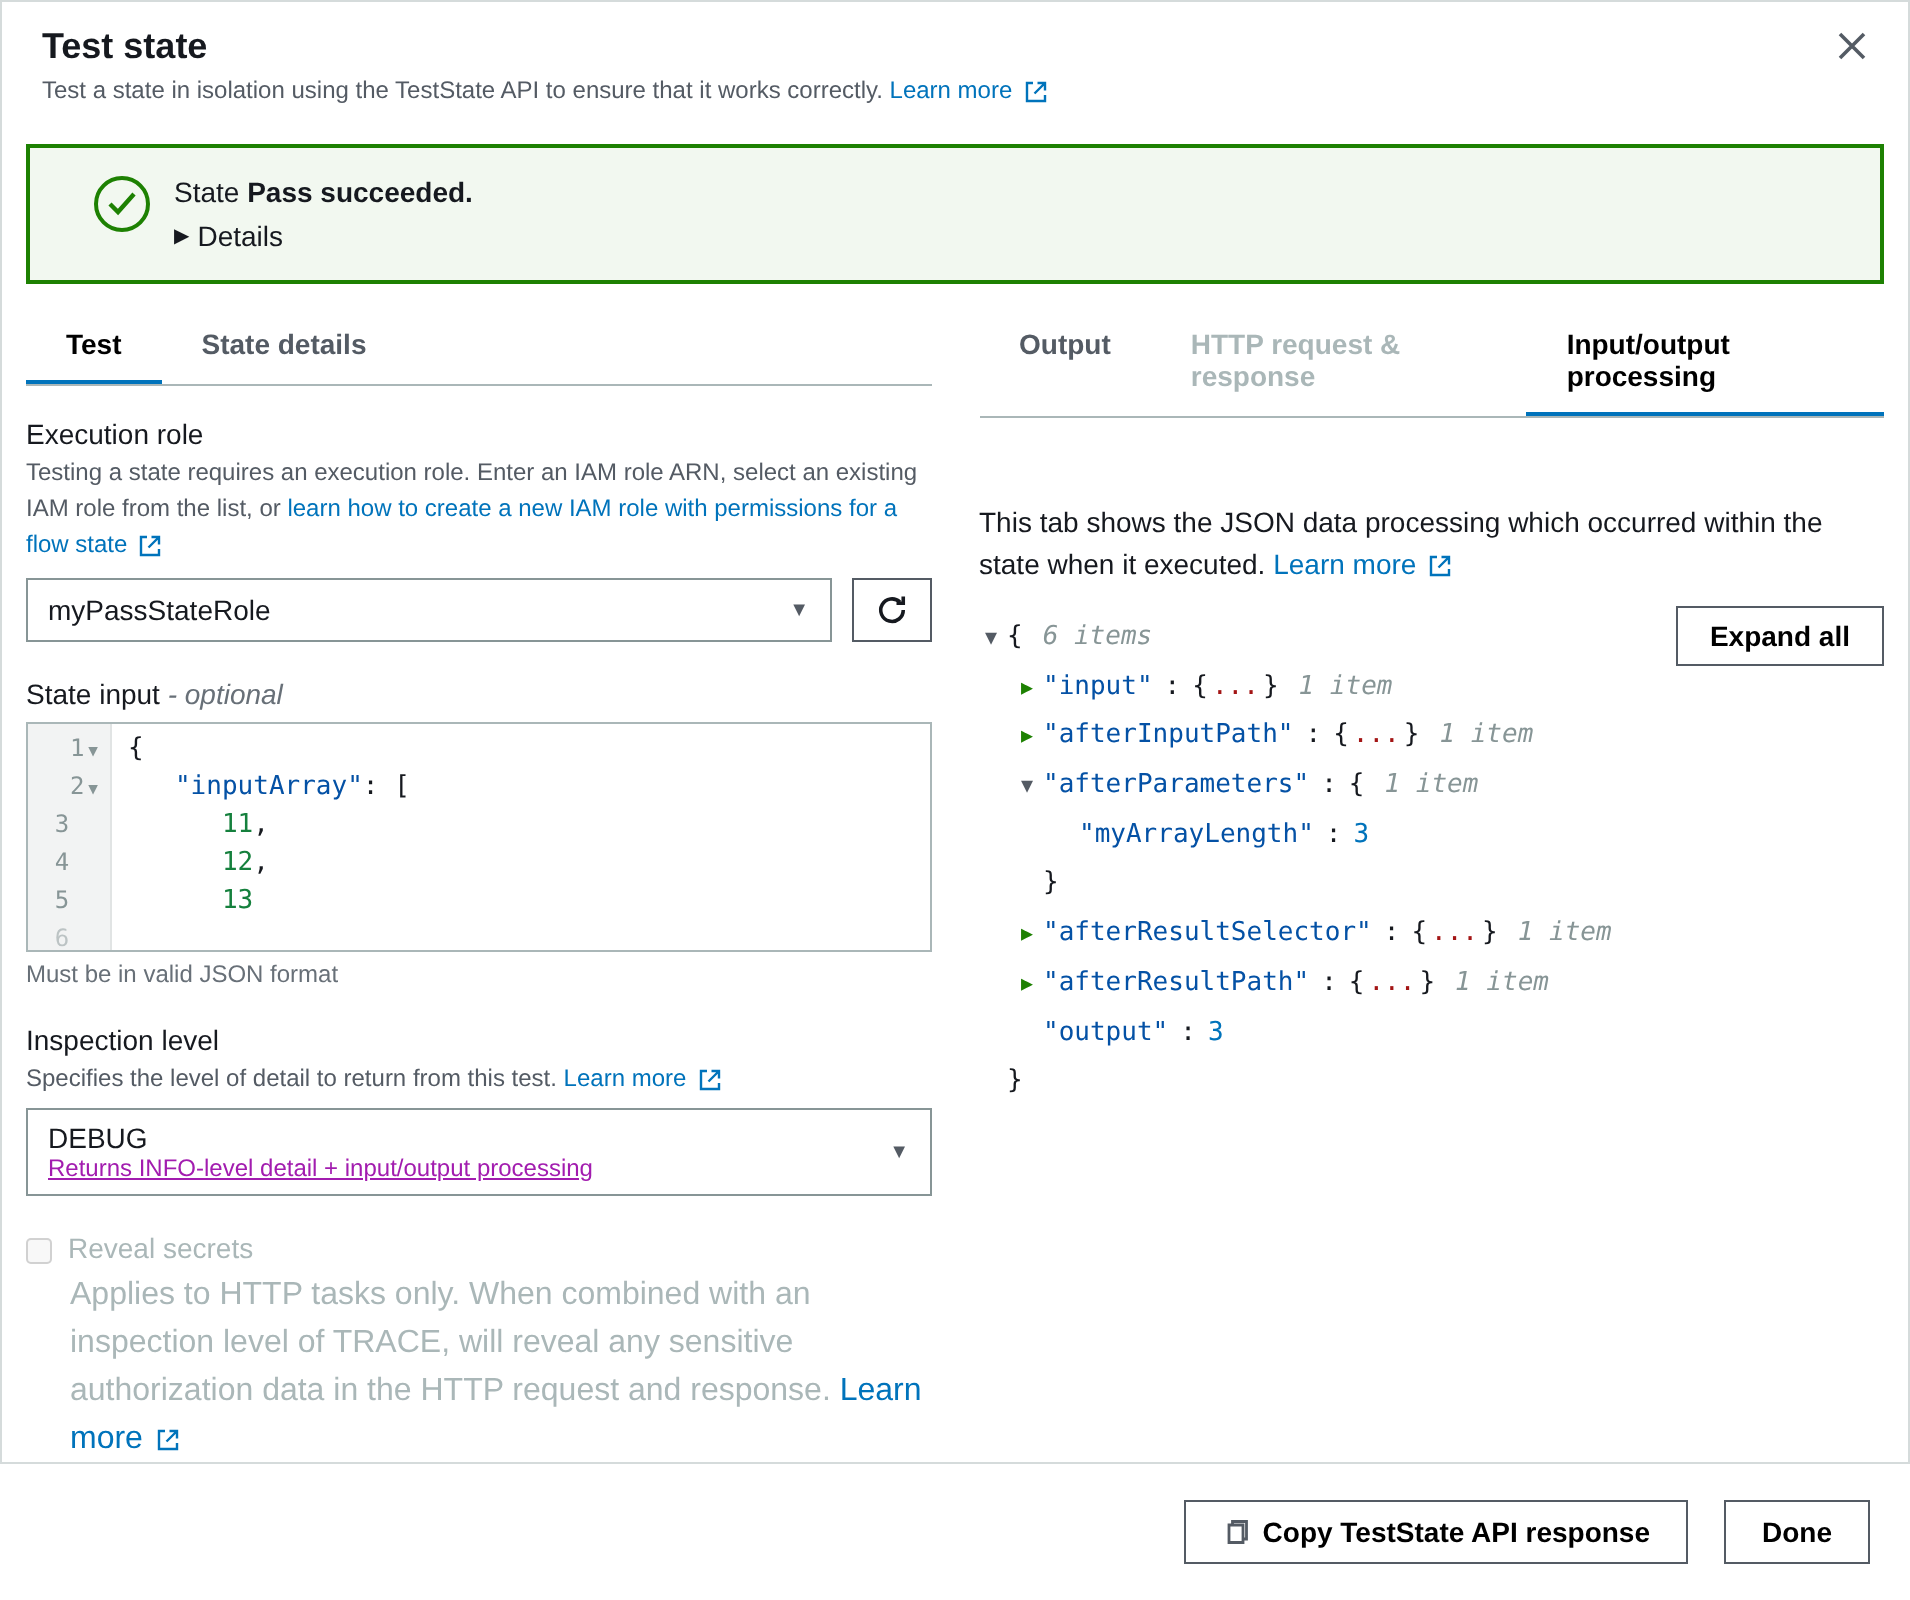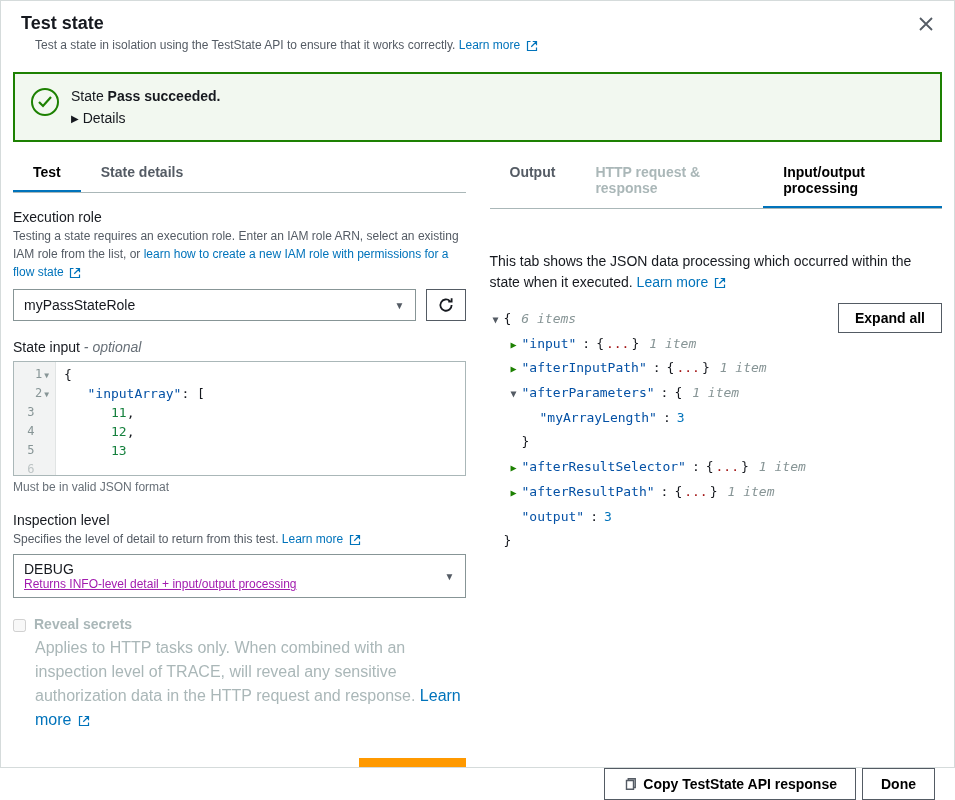--- a/index.html
+++ b/index.html
@@ -1,23 +1,23 @@
 <!DOCTYPE html>
 <html><head>
 <meta charset="utf-8">
 <style>
 * { box-sizing: border-box; margin: 0; padding: 0; }
 body { font-family: "Amazon Ember", "Helvetica Neue", Arial, sans-serif; font-size: 14px; color: #16191f; background: #fff; width: 955px; height: 800px; overflow: hidden; border: 1px solid #d5dbdb; }
 .header { padding: 12px 20px 16px; position: relative; }
 .header h1 { font-size: 18px; font-weight: 700; margin-bottom: 4px; }
-.header-desc { font-size: 12px; color: #545b64; margin-left: 14px; }
+.header-desc { font-size: 12px; color: #545b64; }
 .header-desc a { color: #0073bb; text-decoration: none; }
 .close-btn { position: absolute; right: 20px; top: 14px; cursor: pointer; color: #545b64; font-size: 20px; line-height: 1; }
 .ext-icon { display: inline-block; width: 12px; height: 12px; vertical-align: middle; margin-left: 2px; }
-.success-box { margin: 4px 12px 12px; border: 2px solid #1d8102; background: #f2f8f0; padding: 14px 16px; display: flex; align-items: flex-start; gap: 12px; }
+.success-box { margin: 4px 12px 12px; border: 2px solid #1d8102; background: #f2f8f0; padding: 14px 32px; display: flex; align-items: flex-start; gap: 12px; }
 .success-circle { width: 28px; height: 28px; border: 2.5px solid #1d8102; border-radius: 50%; display: flex; align-items: center; justify-content: center; flex-shrink: 0; }
 .success-circle svg { width: 16px; height: 16px; }
 .success-text { font-size: 14px; }
 .success-text .bold { font-weight: 700; }
 .details-row { margin-top: 6px; display: flex; align-items: center; gap: 4px; font-size: 14px; cursor: pointer; }
 .details-row .tri { font-size: 10px; }
 .columns { display: flex; padding: 0 12px; gap: 24px; }
 .col { flex: 1; min-width: 0; }
 .tabs { display: flex; border-bottom: 1px solid #aab7b8; margin-bottom: 16px; }
 .tab { padding: 10px 20px; font-size: 14px; font-weight: 700; color: #545b64; cursor: pointer; border-bottom: 2px solid transparent; }
@@ -39,40 +39,40 @@
 .tok-key { color: #0451a5; }
 .tok-num { color: #15803d; }
 .tok-brace { color: #16191f; }
 .helper { font-size: 12px; color: #687078; margin-top: 4px; }
 .optional { font-style: italic; color: #687078; }
 .insp-select { border: 1px solid #879596; margin-top: 6px; padding: 6px 10px; display: flex; justify-content: space-between; align-items: center; cursor: pointer; }
 .insp-select .main { font-size: 14px; }
 .insp-select .sub { font-size: 12px; color: #a21caf; text-decoration: underline; }
 .checkbox-row { display: flex; align-items: flex-start; gap: 8px; margin-bottom: 4px; }
 .checkbox-row input { margin-top: 3px; }
-.reveal-title { font-size: 14px; color: #aab7b8; font-weight: bold; }
+.reveal-title { font-size: 14px; color: #aab7b8; }
 .reveal-desc { font-size: 16px; color: #aab7b8; line-height: 1.5; margin-left: 22px; }
 .reveal-desc a { color: #0073bb; text-decoration: none; }
 .start-btn { background: #ff9900; border: 1px solid #ff9900; color: #16191f; font-weight: 700; padding: 7px 22px; font-size: 14px; cursor: pointer; float: right; margin-top: 8px; }
 .output-desc { font-size: 14px; color: #16191f; margin-bottom: 14px; line-height: 1.5; margin-top: 42px; }
 .output-desc a { color: #0073bb; text-decoration: none; }
 .json-viewer { font-family: Monaco, Menlo, Consolas, monospace; font-size: 13px; line-height: 1.9; position: relative; }
 .expand-btn { position: absolute; right: 0; top: -4px; border: 1px solid #545b64; background: #fff; padding: 6px 16px; font-size: 14px; font-weight: 700; cursor: pointer; }
 .jrow { display: flex; align-items: center; gap: 2px; }
 .jtri { width: 12px; text-align: center; cursor: pointer; color: #545b64; font-size: 10px; display: inline-block; }
 .jtri.closed { color: #1d8102; }
 .jkey { color: #0451a5; }
 .jcolon { color: #16191f; margin: 0 4px; }
 .jbrace { color: #16191f; }
 .jellip { color: #a31515; }
 .jcount { color: #879596; font-style: italic; margin-left: 8px; }
 .jnum { color: #0073bb; }
 .ind1 { padding-left: 18px; }
 .ind2 { padding-left: 36px; }
-.footer { position: absolute; bottom: 0; left: 0; right: 0; border-top: 1px solid #d5dbdb; padding: 0 20px; display: flex; justify-content: flex-end; gap: 6px; background: #fff; }
+.footer { position: absolute; bottom: 0; left: 0; right: 0; border-top: 1px solid #d5dbdb; padding: 18px 20px; display: flex; justify-content: flex-end; gap: 18px; background: #fff; }
 .footer-btn { border: 1px solid #545b64; background: #fff; padding: 7px 18px; font-size: 14px; font-weight: 700; cursor: pointer; display: flex; align-items: center; gap: 6px; }
 .caret-down { font-size: 10px; color: #545b64; }
 </style>
 </head>
 <body>
 
 <div class="header">
   <h1>Test state</h1>
   <div class="header-desc">
     <span>Test a state in isolation using the TestState API to ensure that it works correctly.</span>

